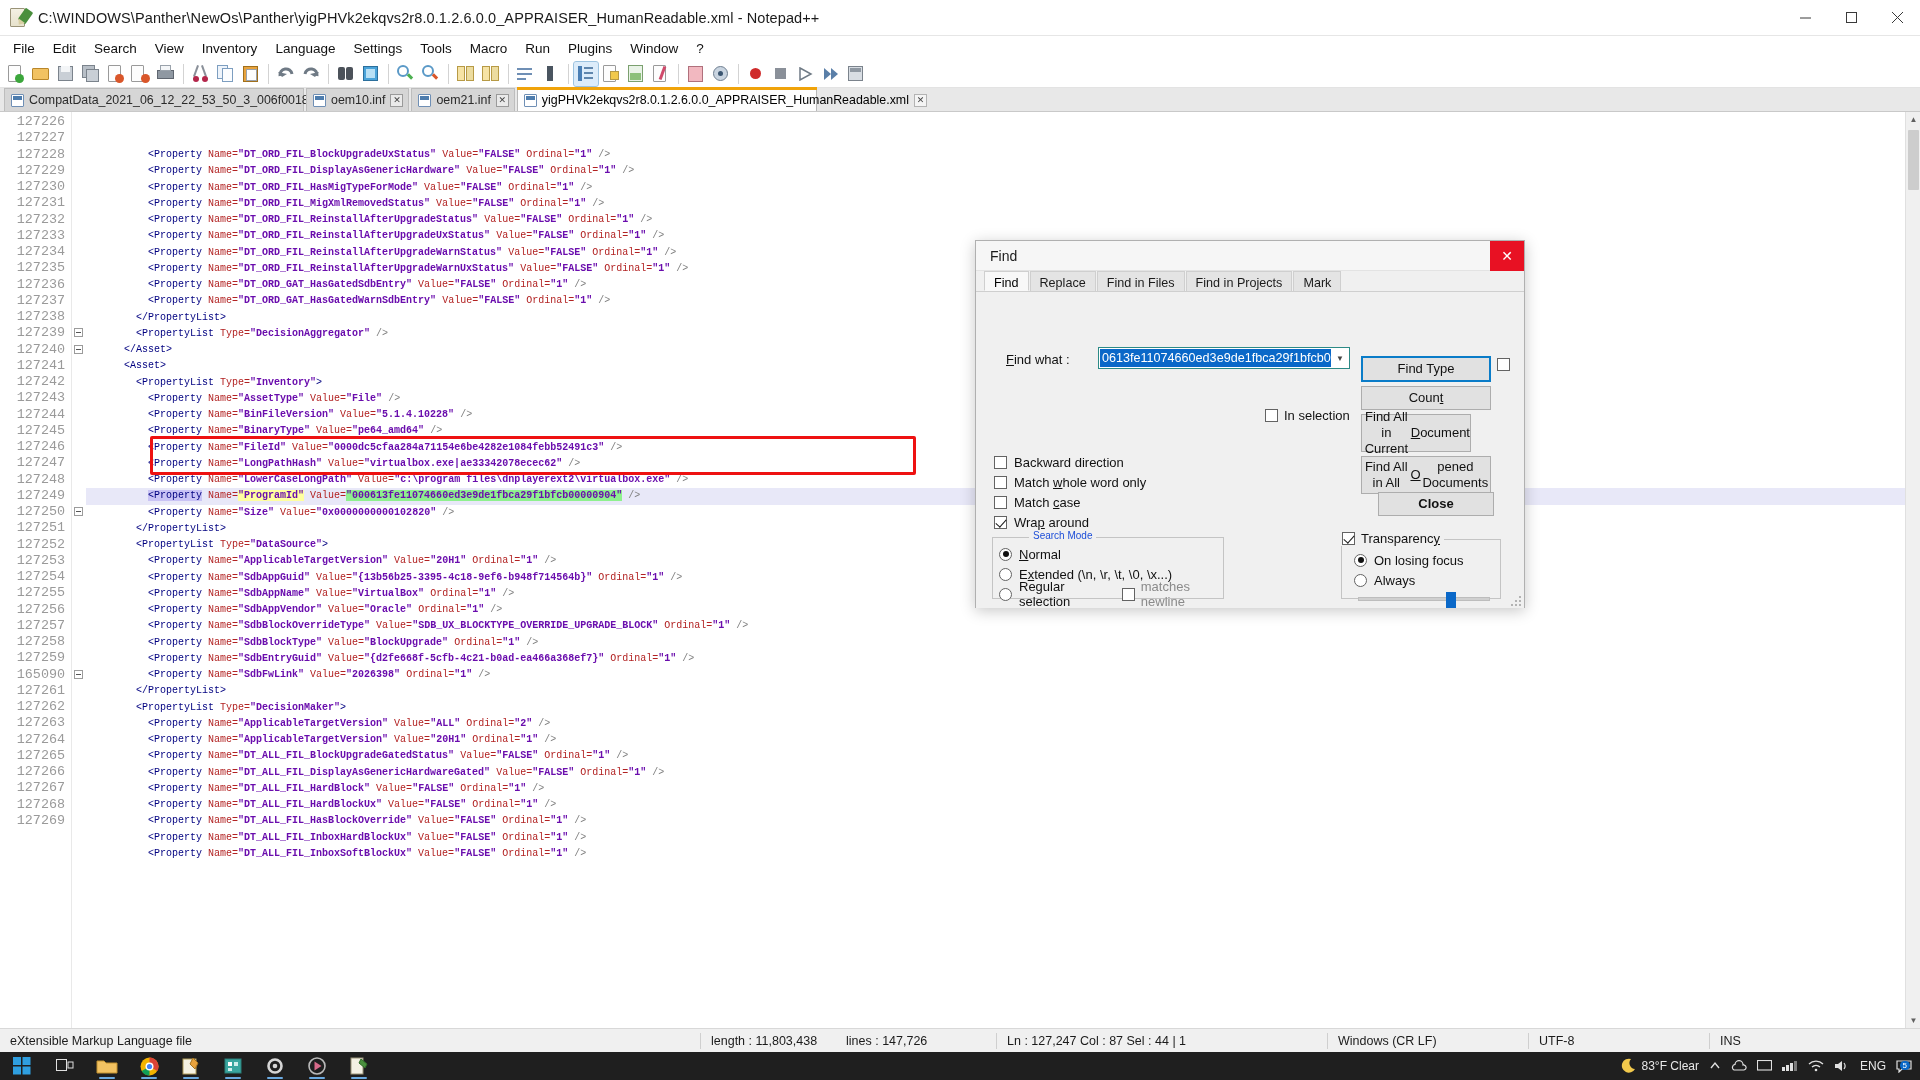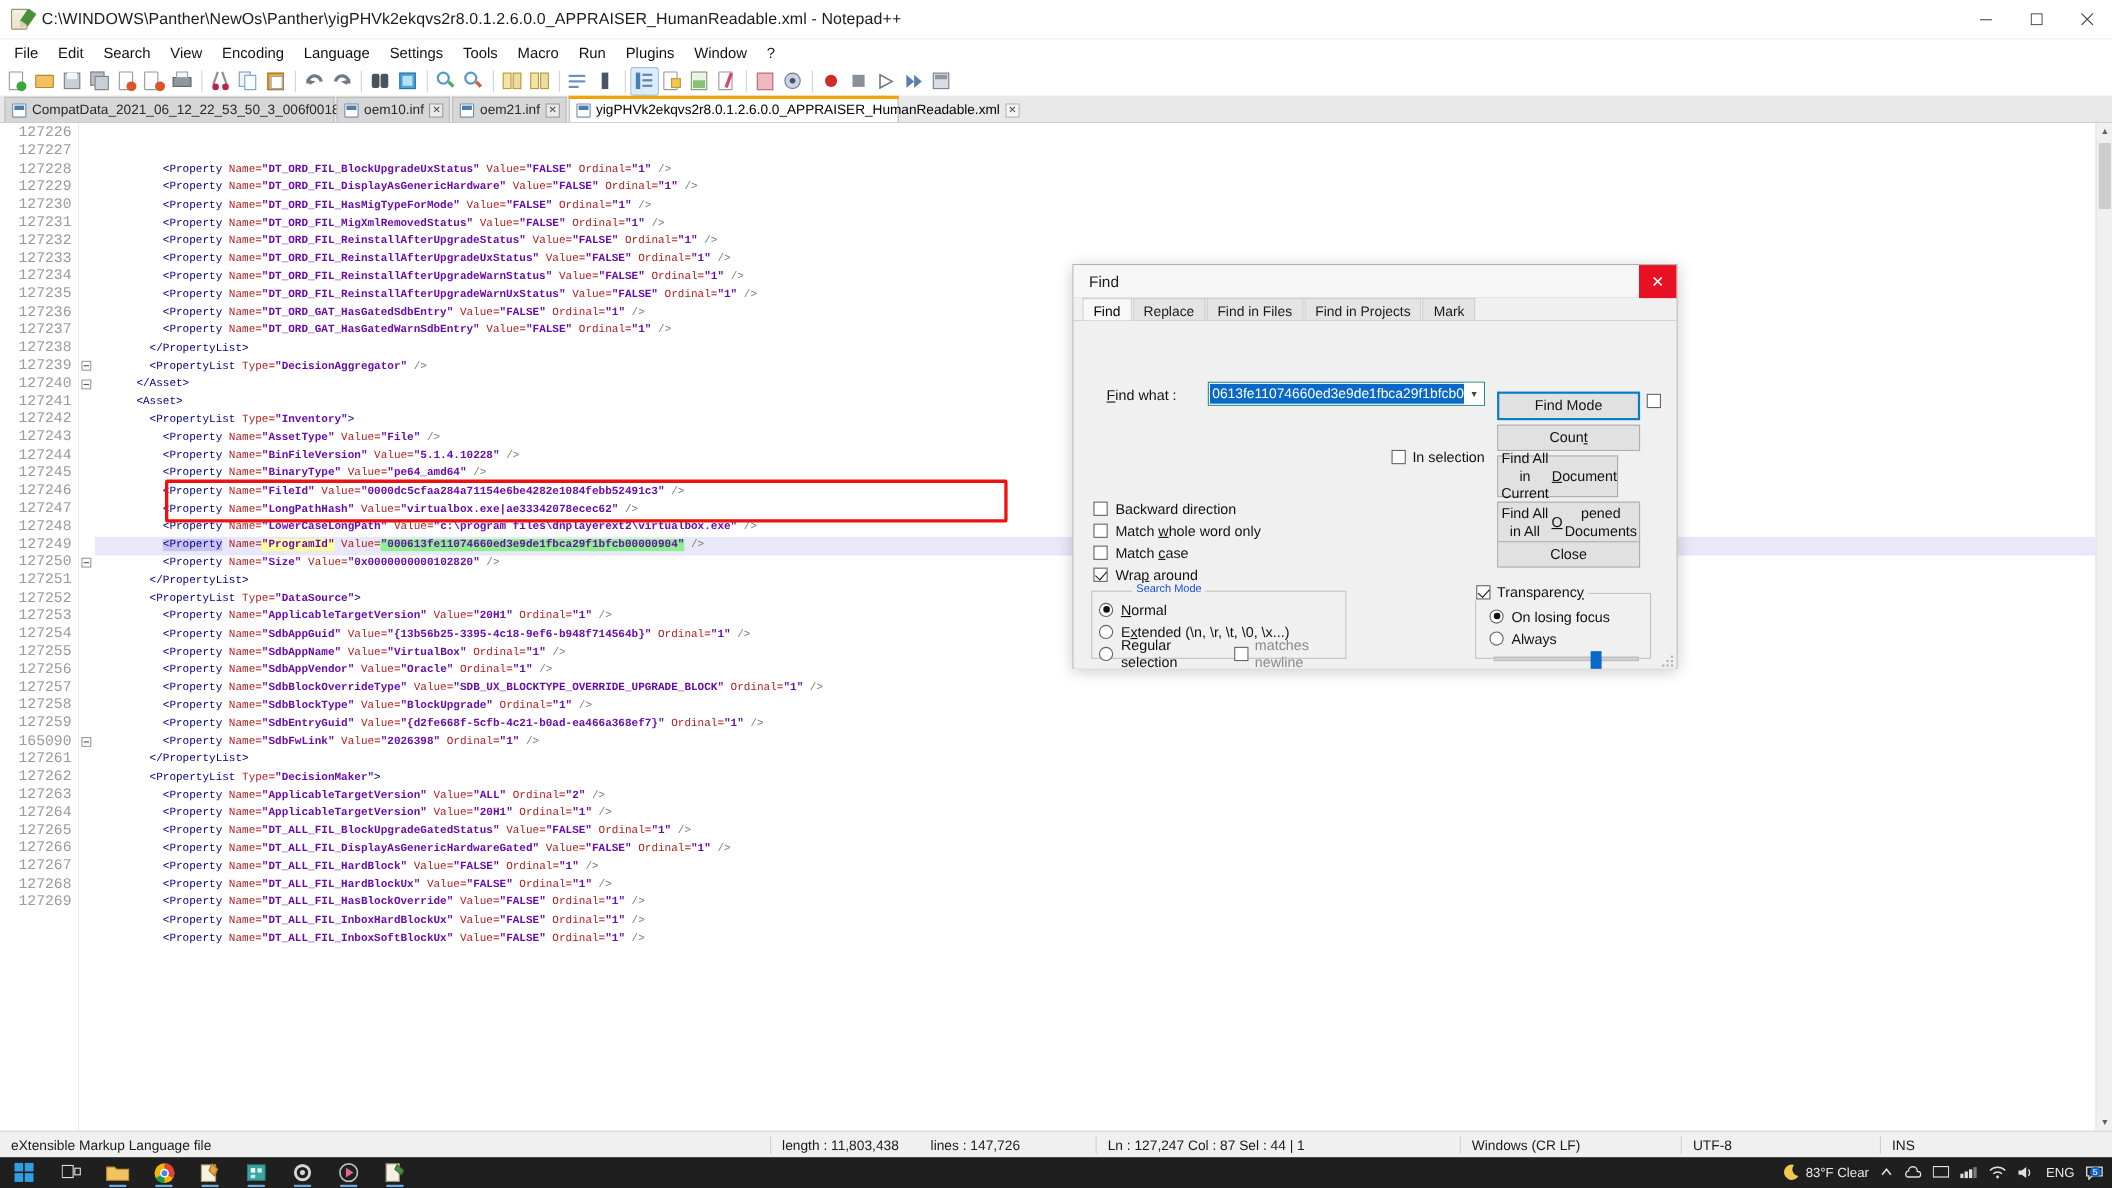--- a/index.html
+++ b/index.html
@@ -246,21 +246,21 @@
     position:absolute; background:#e1e1e1; border:1px solid #adadad;
     font-size:13px; color:#111; display:flex; align-items:center; justify-content:center;
     text-align:center; line-height:1.25;
   }
   .btn u{ text-decoration:underline; }
   .btn.primary { border:2px solid #0a7cc8; background:#e1e1e1; }
   .btn-findnext { left:385px; top:64px; width:130px; height:26px; }
   .btn-count    { left:385px; top:94px; width:130px; height:24px; }
   .btn-fac      { left:385px; top:122px; width:110px; height:38px; }
   .btn-faao     { left:385px; top:164px; width:130px; height:38px; }
-  .btn-close    { left:385px; top:200px; width:130px; height:24px; }
+  .btn-close    { left:402px; top:200px; width:116px; height:24px;font-weight:bold; }
   .sq-cb { position:absolute; left:521px; top:66px; width:13px; height:13px;
            border:1px solid #636363; background:#fff; }
   .grip { position:absolute; right:3px; bottom:2px; width:12px; height:12px; }
   .grip i{ position:absolute; width:2px;height:2px;background:#b3b3b3; }
 
   
   .statusbar {
     position:absolute; left:0; right:0; bottom:28px; height:24px;
     background:#f0f0f0; border-top:1px solid #d8d8d8;
     display:flex; align-items:center; font-size:12.5px; color:#1b1b1b;
@@ -311,21 +311,21 @@
         </svg>
     </div>
   </div>
 </div>
 
 <div class="menubar">
   <div class="mi">File</div>
   <div class="mi">Edit</div>
   <div class="mi">Search</div>
   <div class="mi">View</div>
-  <div class="mi">Encoding</div>
+  <div class="mi">Inventory</div>
   <div class="mi">Language</div>
   <div class="mi">Settings</div>
   <div class="mi">Tools</div>
   <div class="mi">Macro</div>
   <div class="mi">Run</div>
   <div class="mi">Plugins</div>
   <div class="mi">Window</div>
   <div class="mi">?</div>
 </div>
 
@@ -695,21 +695,21 @@
       <div class="opt">
         <span class="rad"></span>
         <span>Always</span>
       </div>
     </div>
     <div class="slider">
       <div class="track"></div>
       <div class="knob"></div>
     </div>
 
-    <div class="btn primary btn-findnext">Find Mode</div>
+    <div class="btn primary btn-findnext">Find Type</div>
     <div class="sq-cb"></div>
     <div class="btn btn-count">Coun<u>t</u></div>
     <div class="btn btn-fac">Find All in Current <u>D</u>ocument</div>
     <div class="btn btn-faao">Find All in All <u>O</u>pened Documents</div>
     <div class="btn btn-close">Close</div>
 
     <div class="grip">
       <i style="right:0;bottom:0"></i>
         <i style="right:4px;bottom:0"></i>
         <i style="right:8px;bottom:0"></i>

